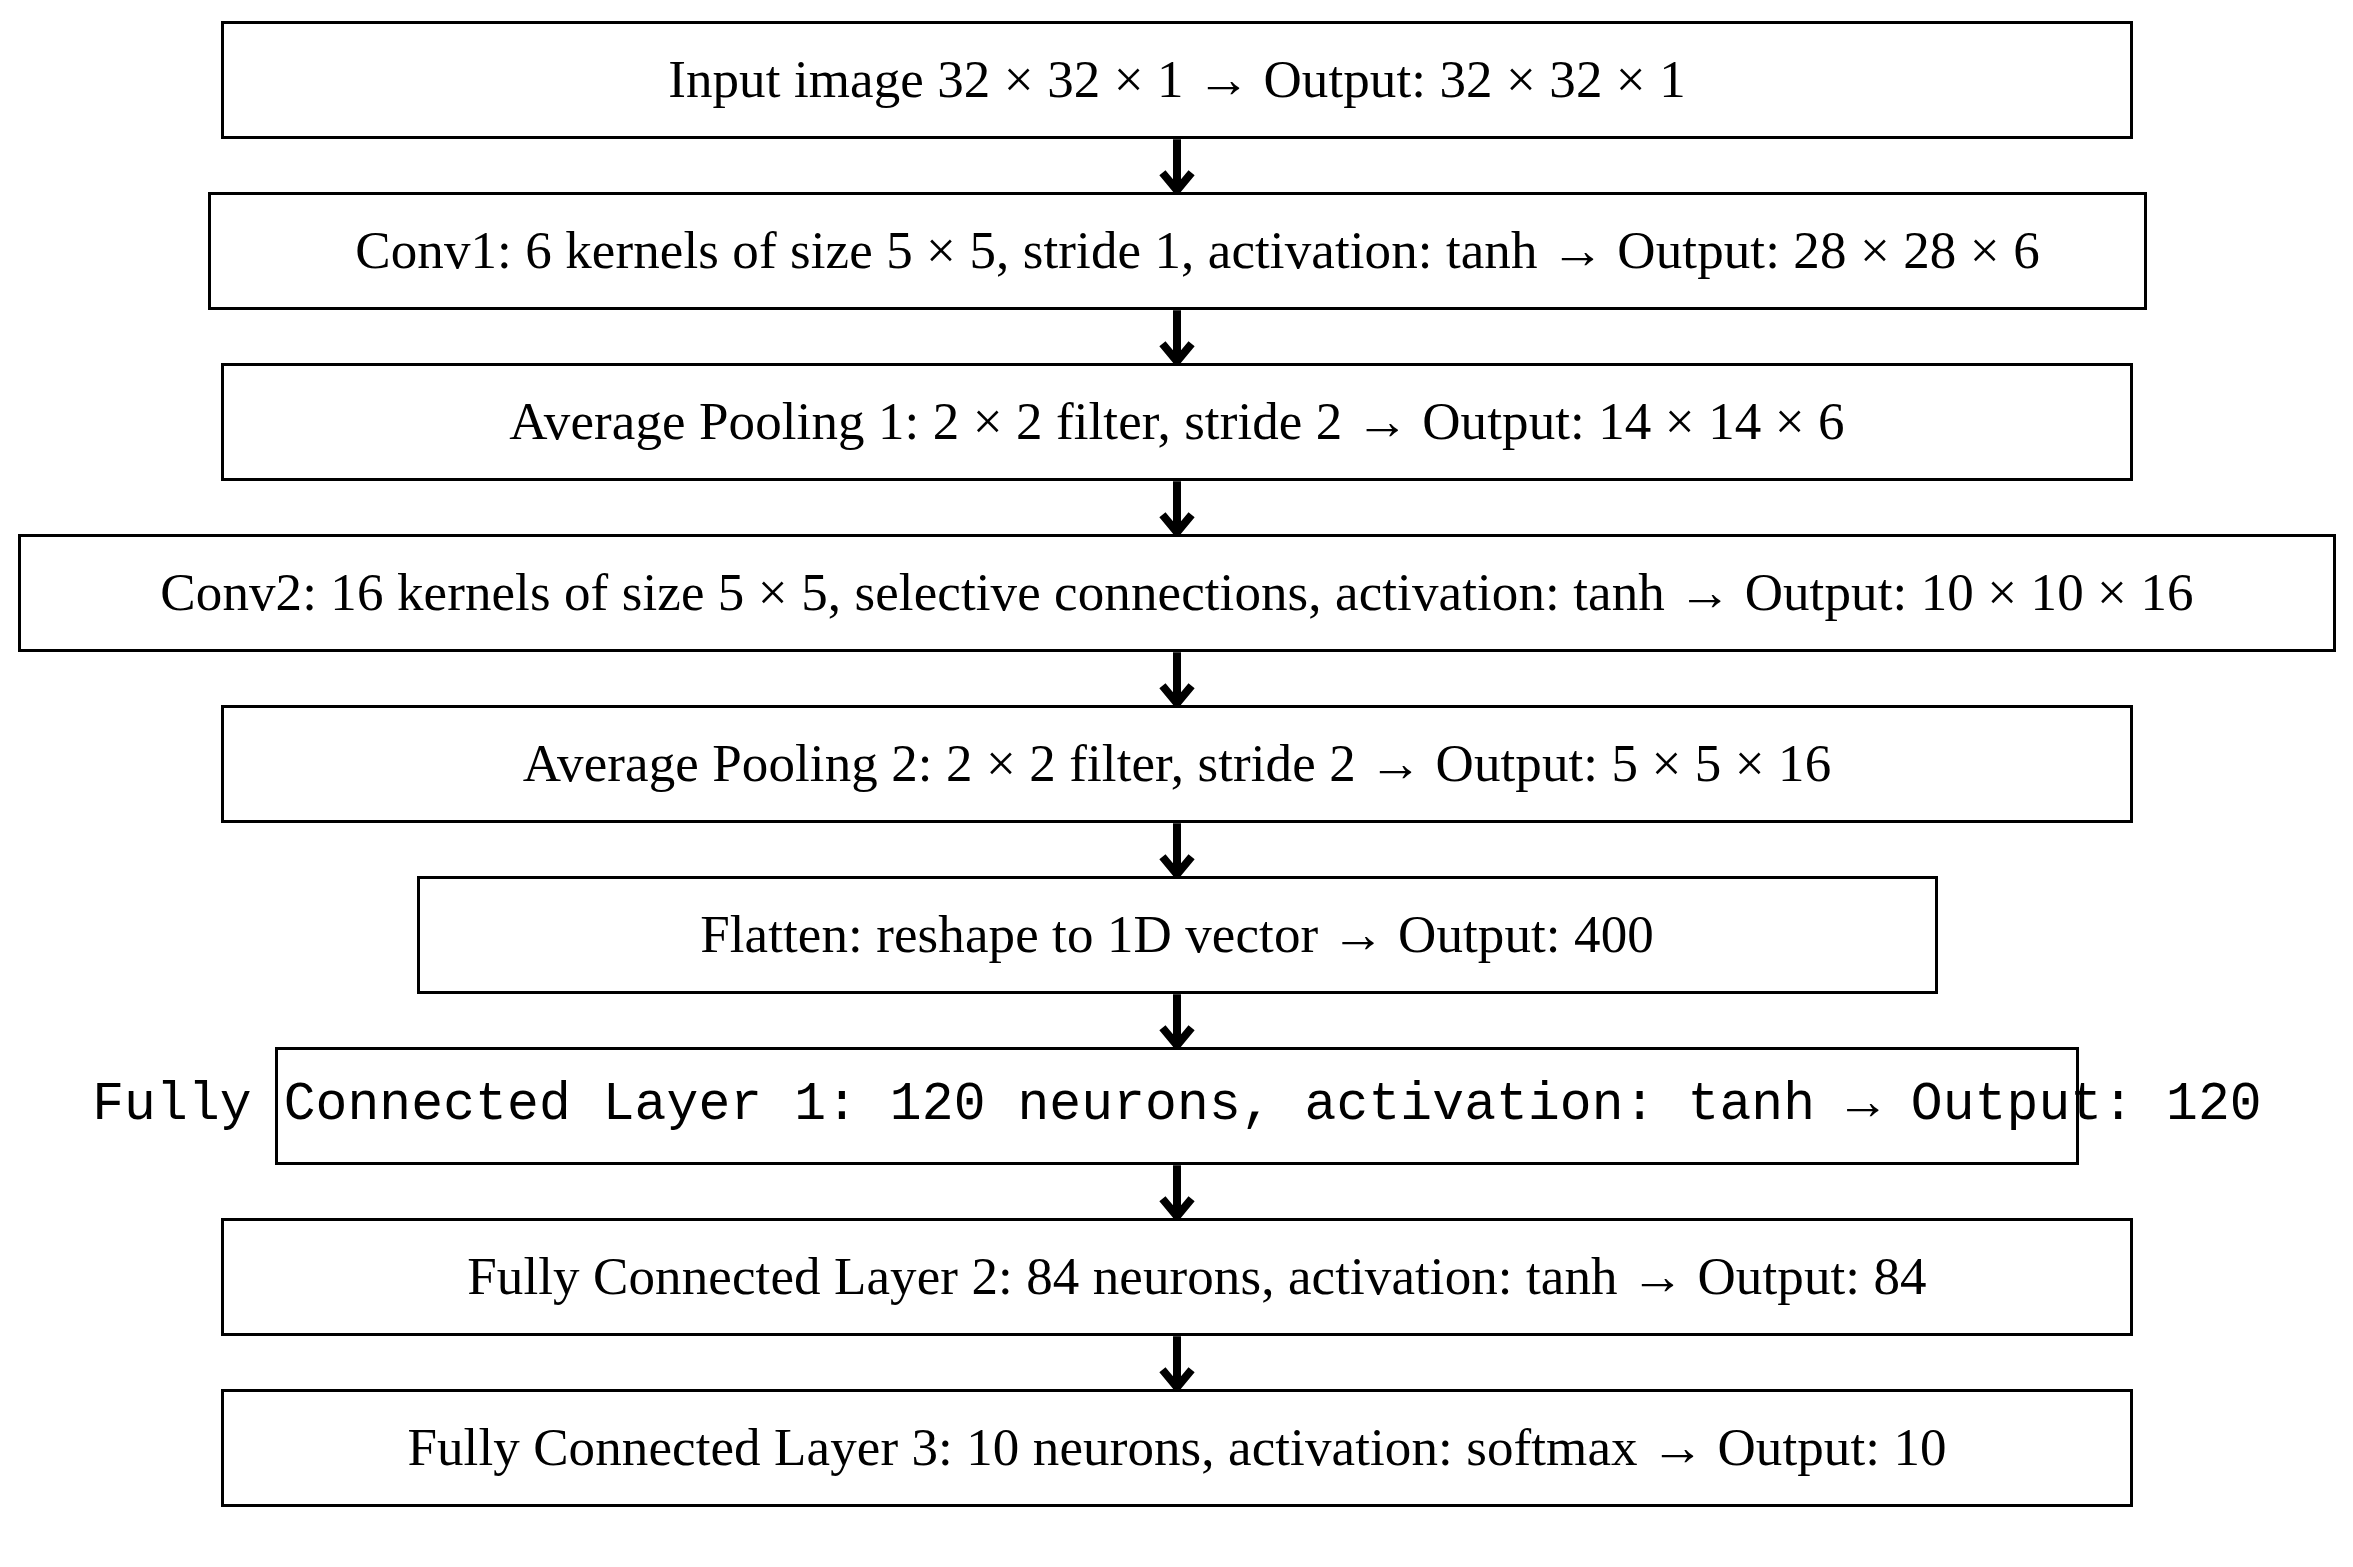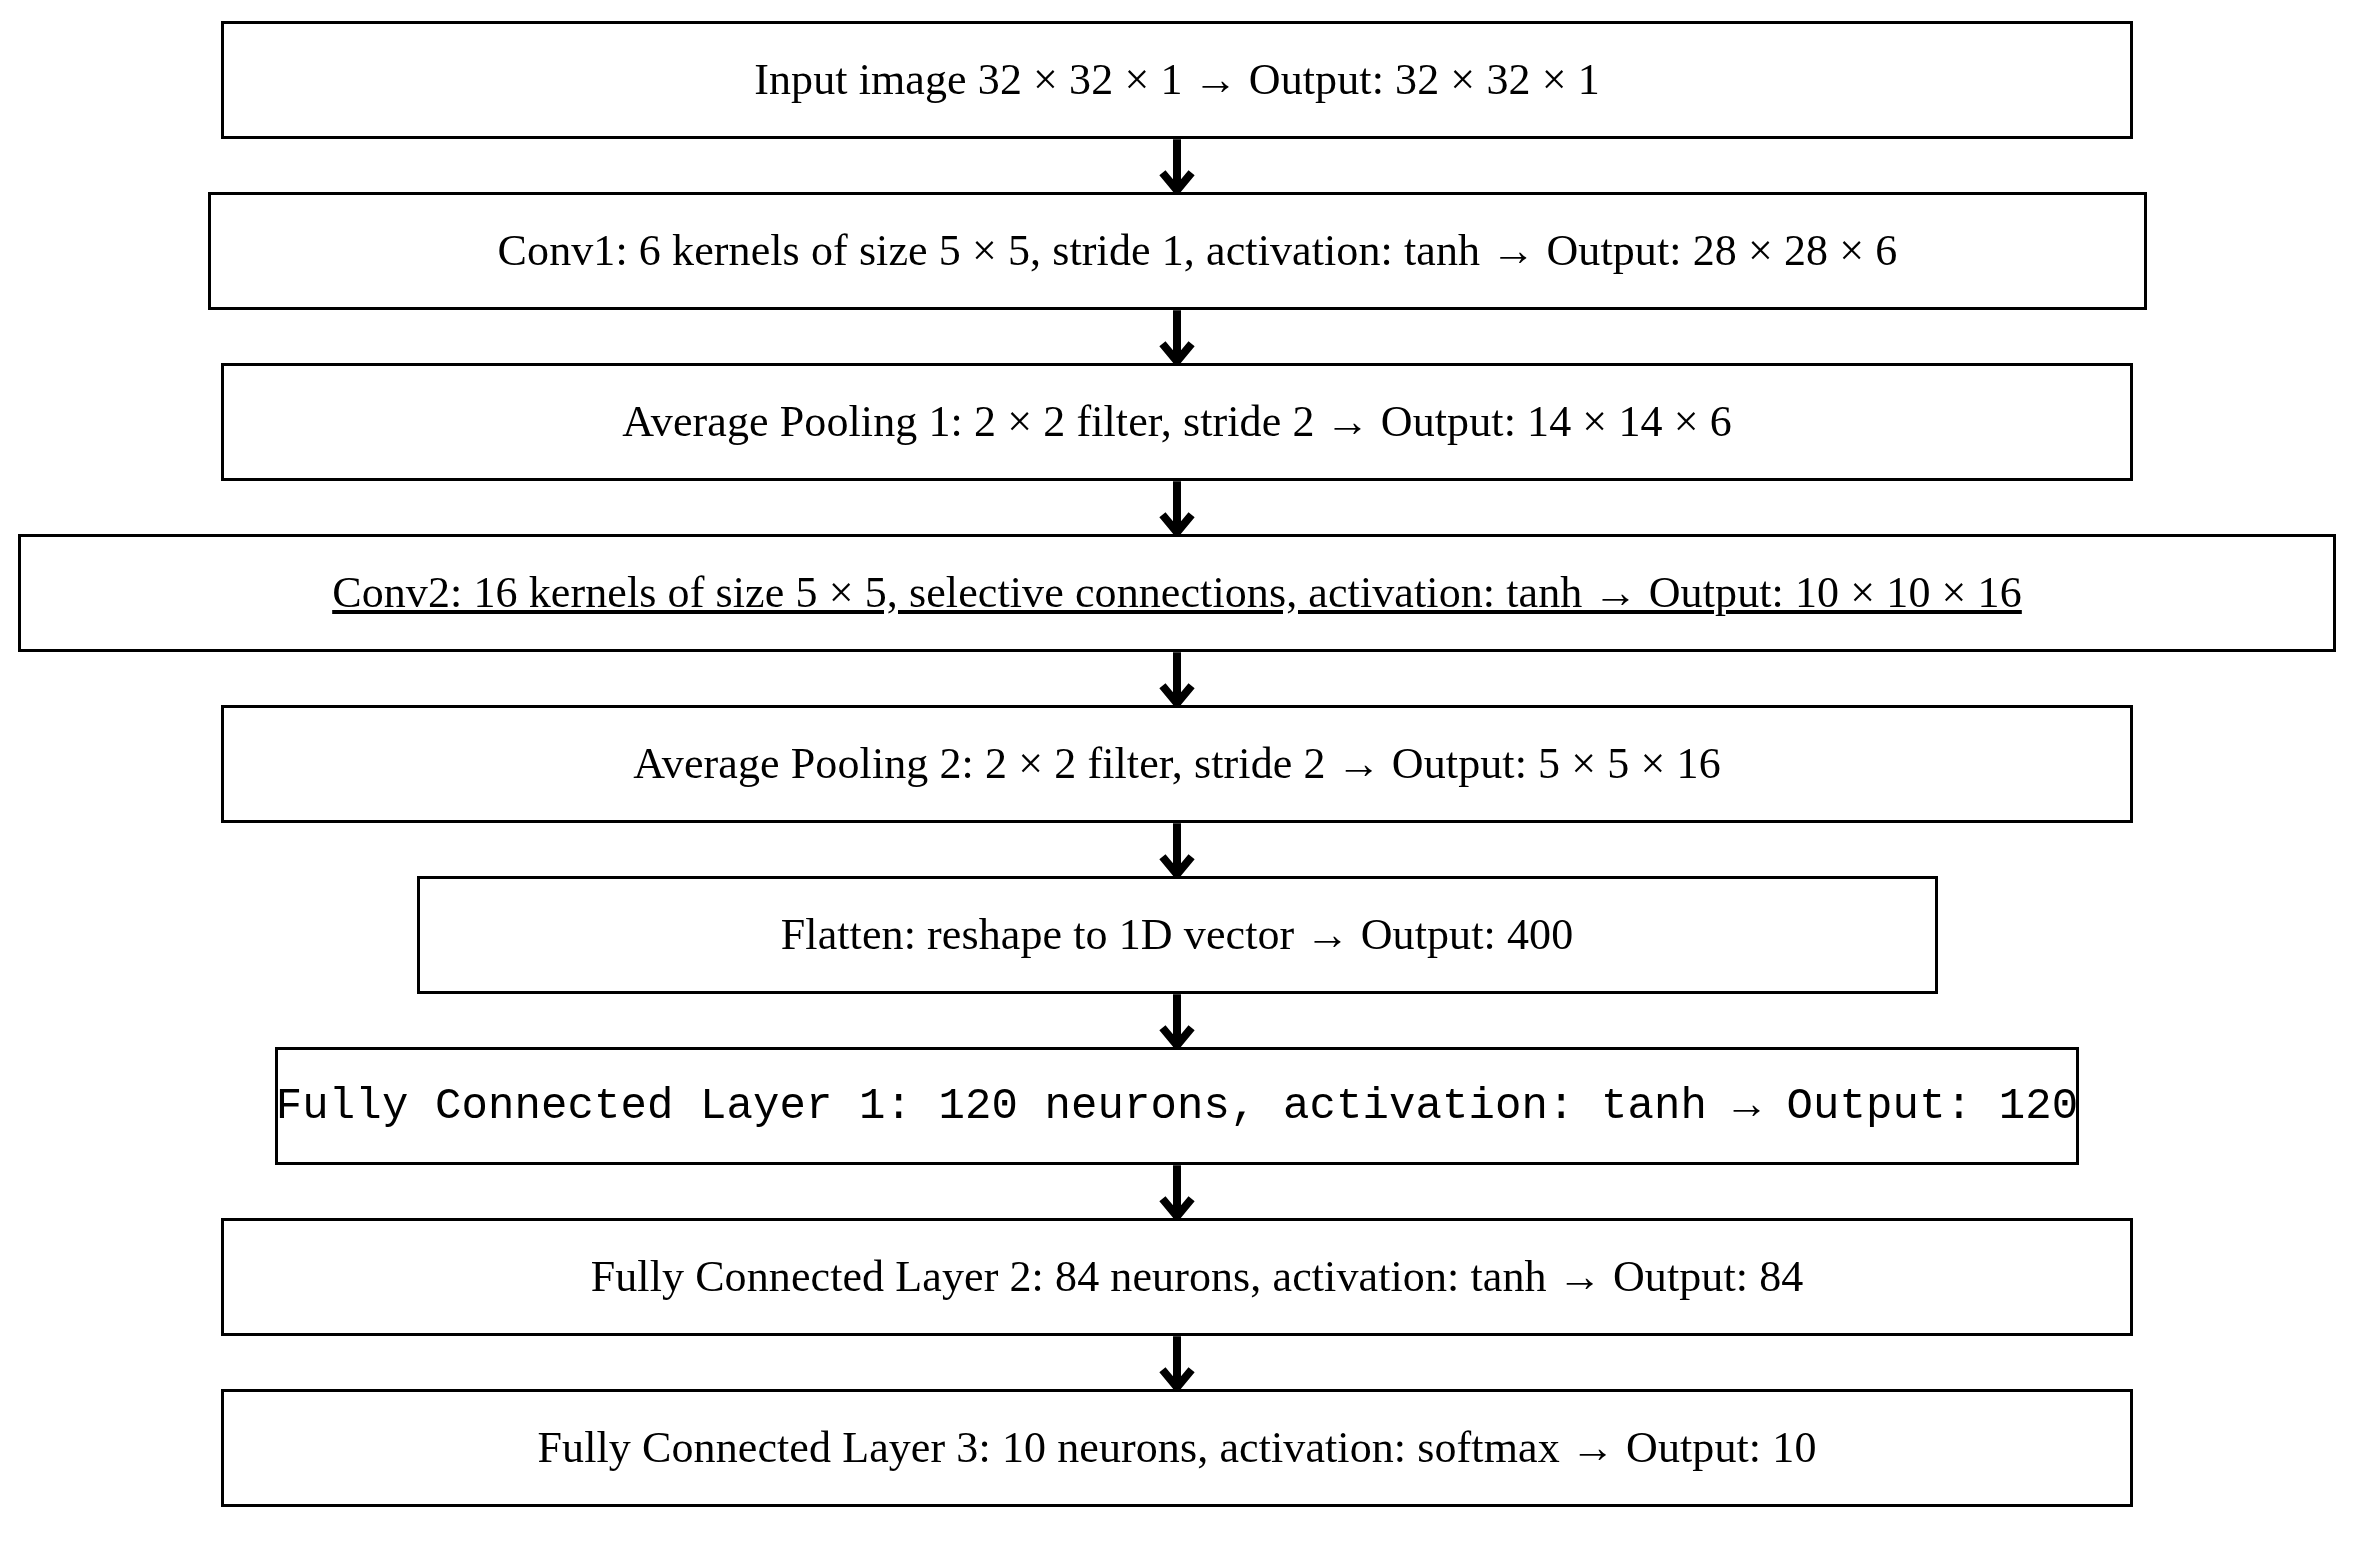--- a/index.html
+++ b/index.html
@@ -32,21 +32,21 @@
     box-sizing: border-box;
     background: #ffffff;
     border: 3.7px solid #000000;
     height: 118px;
     display: flex;
     align-items: center;
     justify-content: center;
     flex: 0 0 auto;
   }
   .node-label {
-    font-size: 44px;
+    font-size: 53px;
     line-height: 1;
     color: #000000;
     white-space: nowrap;
     letter-spacing: 0.1px;
   }
   .connector {
     position: relative;
     width: 100%;
     height: 53px;
     flex: 0 0 auto;
@@ -55,21 +55,21 @@
     position: absolute;
     left: 50%;
     top: 0;
     transform: translateX(-50%);
     display: block;
   }
   
   .w-row0 { width: 1912px; }
   .w-row1 { width: 1939px; }
   .w-row2 { width: 1912px; }
-  .w-row3 { width: 2318px; text-decoration: underline; }
+  .w-row3 { width: 2318px; }
   .w-row4 { width: 1912px; justify-content: center; }
   .w-row5 { width: 1521px; }
   .w-row6 { width: 1804px; font-family: Liberation Mono, monospace; }
   .w-row7 { width: 1912px; padding-left: 40px; }
   .w-row8 { width: 1912px; }
   
   .off-row0 { margin-left: 0px; }
   .off-row1 { margin-left: 0px; padding-left: 41px; }
   .off-row3 { margin-left: 0px; }
   .top-pad { height: 20.6px; flex: 0 0 auto; }

